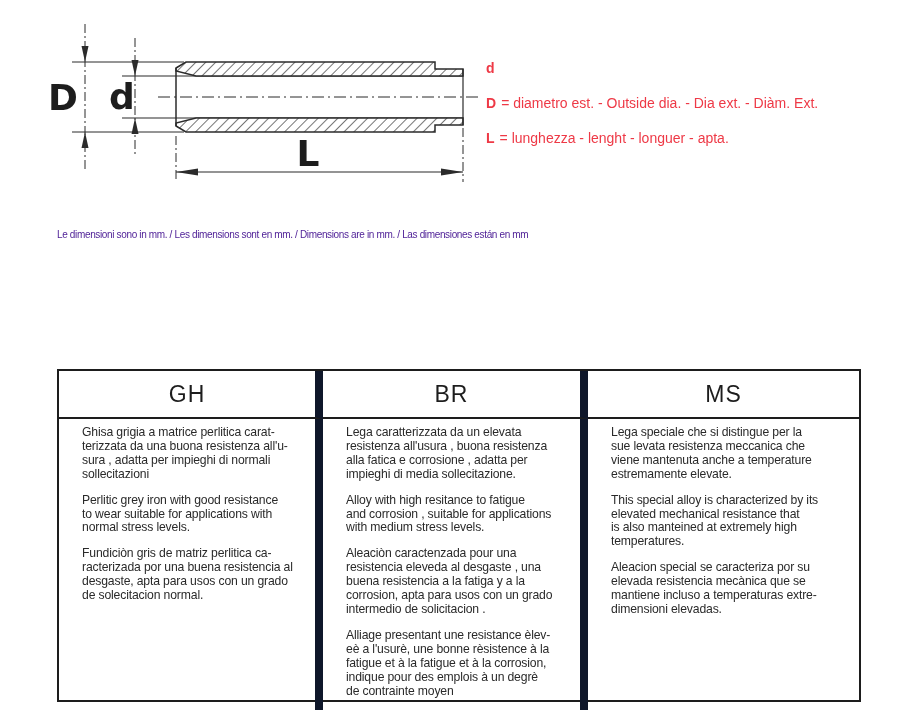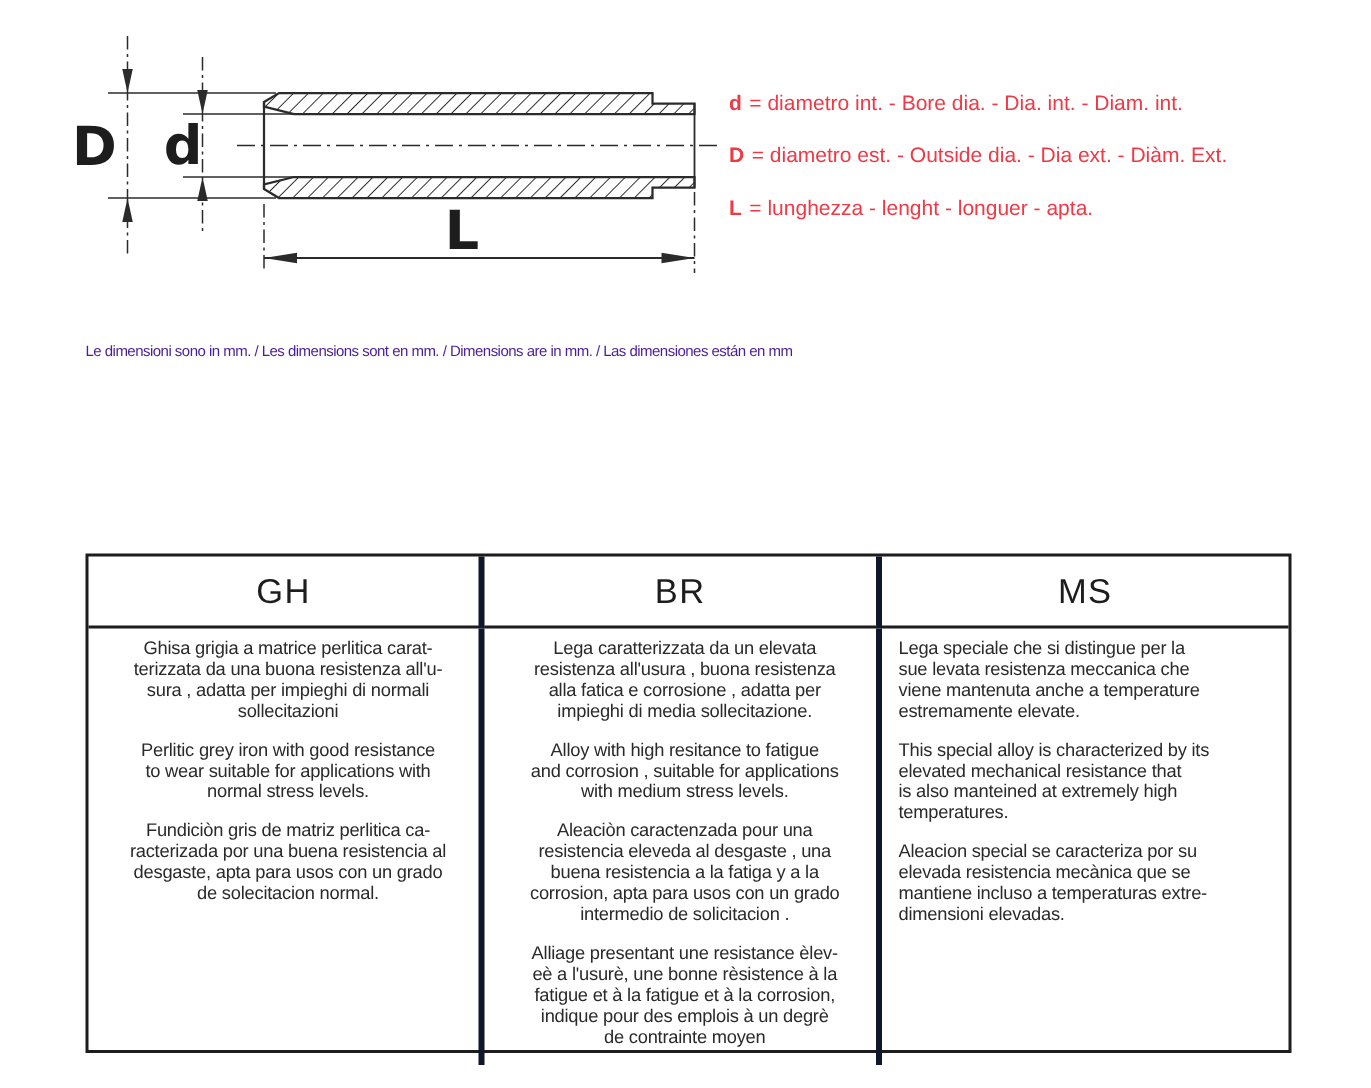--- a/index.html
+++ b/index.html
@@ -66,23 +66,23 @@
     letter-spacing: 1px;
     color: #1d1d1d;
   }
   .mt-cell {
     padding: 7px 5px 0 7px;
     font-size: 12.2px;
     line-height: 13.9px;
     letter-spacing: -0.15px;
     color: #2a2a2a;
   }
-  .col-divider { border-right: 4px solid #0f172a; text-align: center; }
+  .col-divider { border-right: 8px solid #0f172a; }
   .mt-cell p {
-    margin: 0 0 12px 4px;
+    margin: 0 0 12px 16px;
     white-space: pre-line;
   }
 </style>
 </head>
 <body>
 
 <div id="page">
 
   <svg id="drawing-svg" width="914" height="215" viewBox="0 0 914 215" xmlns="http://www.w3.org/2000/svg">
     <defs>
@@ -121,21 +121,20 @@
     <polygon points="463,172 441,168.5 441,175.5" fill="#2b2b2b"></polygon>
 
     <text x="63" y="110" text-anchor="middle" font-family="DejaVu Sans, sans-serif" font-size="36" font-weight="600" fill="#1d1d1d">D</text>
     <text x="122" y="109" text-anchor="middle" font-family="DejaVu Sans, sans-serif" font-size="36" font-weight="600" fill="#1d1d1d">d</text>
     <text x="308" y="166" text-anchor="middle" font-family="DejaVu Sans, sans-serif" font-size="36" font-weight="600" fill="#1d1d1d">L</text>
   </svg>
 
   <div class="legend">
     <div class="legend-row">
       <span class="legend-sym">d</span>
-      <span>= diametro int. - Bore dia. - Dia. int. - Diam. int.</span>
     </div>
     <div class="legend-row">
       <span class="legend-sym">D</span>
       <span>= diametro est. - Outside dia. - Dia ext. - Diàm. Ext.</span>
     </div>
     <div class="legend-row">
       <span class="legend-sym">L</span>
       <span>= lunghezza - lenght - longuer - apta.</span>
     </div>
   </div>

